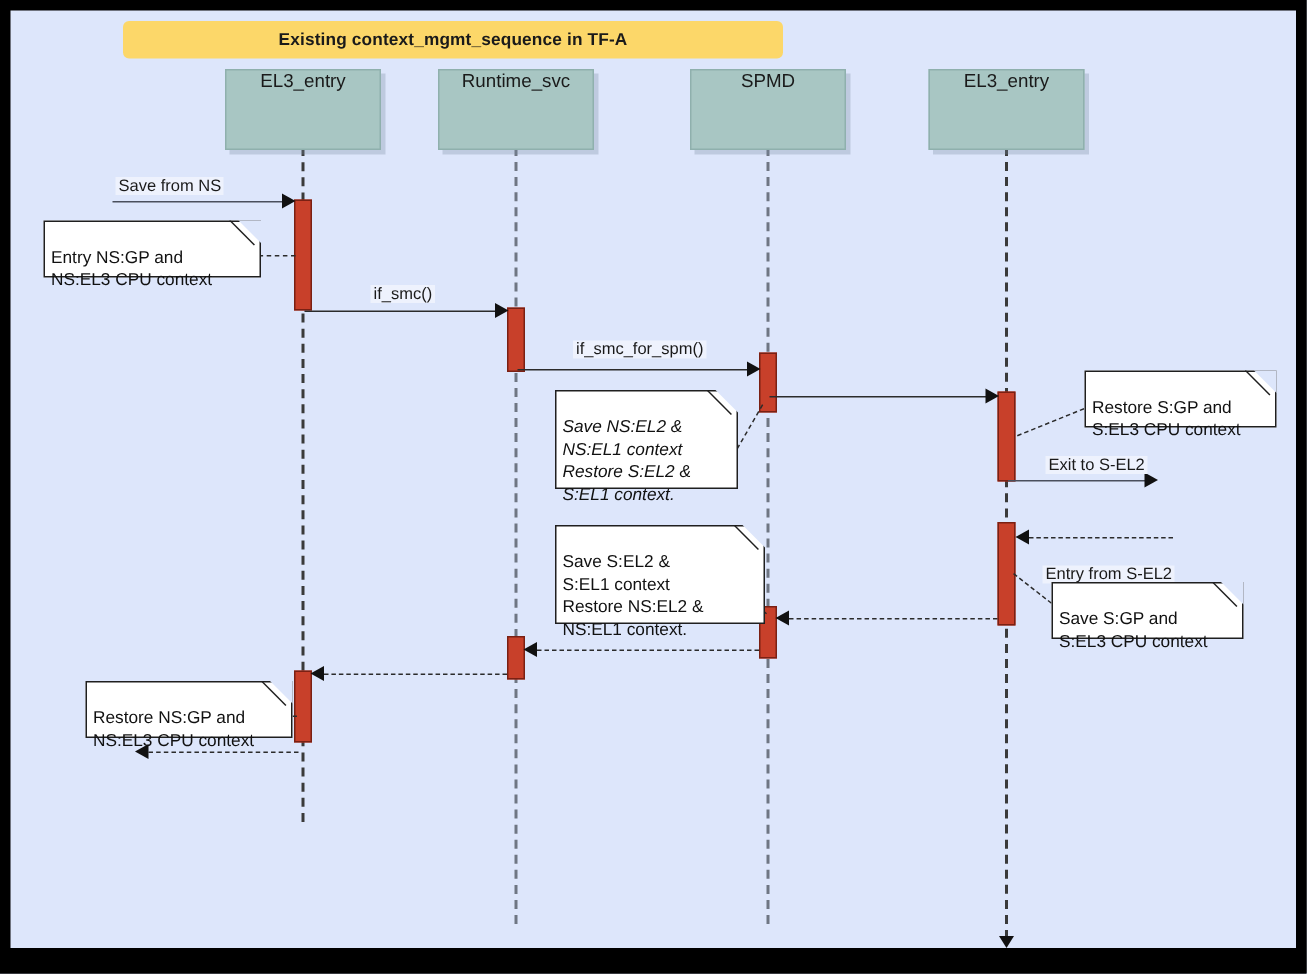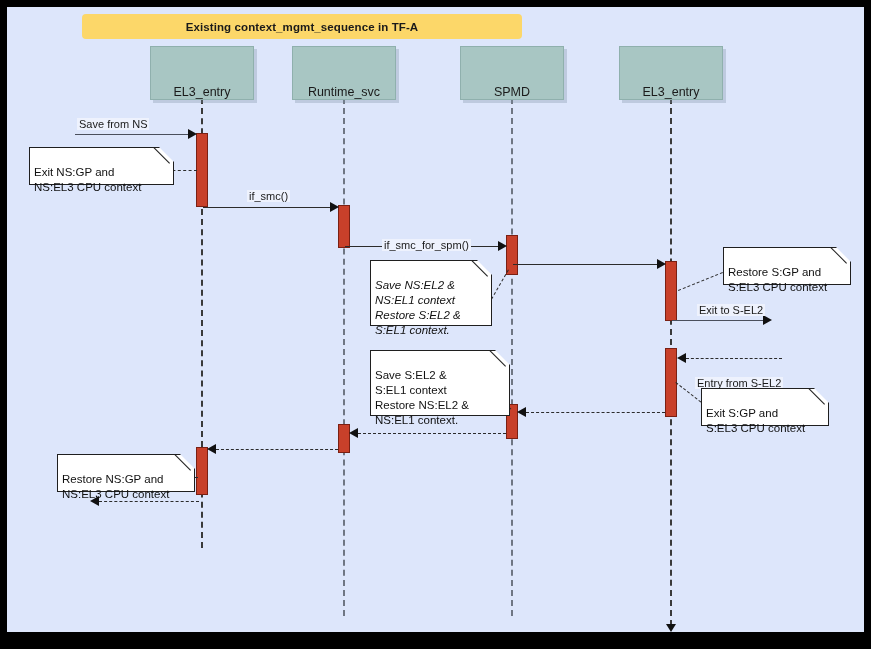--- a/index.html
+++ b/index.html
@@ -42,21 +42,21 @@
   }
   
   .participant {
     position: absolute;
     width: 102px;
     height: 52px;
     background: #a8c6c3;
     border: 1px solid #8fb0ad;
     box-shadow: 3px 3px 0 rgba(120,140,160,0.30);
     display: flex;
-    align-items: flex-end;
+    align-items: flex-start;
     justify-content: center;
     font-size: 12.5px;
     color: #1a1a1a;
   }
   
   .lifeline {
     position: absolute;
     width: 0;
     border-left: 2px dashed #3a3a3a;
   }
@@ -193,21 +193,21 @@
   <div class="msg-line grey" style="left:68px; top:127px; width:116px;"></div>
   <div class="arrow-r" style="left:181px; top:122px;"></div>
   <div class="msg-label" style="left:70px; top:111px;">Save from NS</div>
 
   <div class="msg-line" style="left:196px; top:200px; width:131px;"></div>
   <div class="arrow-r" style="left:323px; top:195px;"></div>
   <div class="msg-label" style="left:240px; top:183px;">if_smc()</div>
 
   <div class="msg-line" style="left:338px; top:239px; width:157px;"></div>
   <div class="arrow-r" style="left:491px; top:234px;"></div>
-  <div class="msg-label" style="left:375px; top:232px;">if_smc_for_spm()</div>
+  <div class="msg-label" style="left:375px; top:220px;">if_smc_for_spm()</div>
 
   <div class="msg-line" style="left:506px; top:257px; width:148px;"></div>
   <div class="arrow-r" style="left:650px; top:252px;"></div>
 
   <div class="msg-line grey" style="left:665px; top:313px; width:95px;"></div>
   <div class="arrow-r" style="left:756px; top:308px;"></div>
   <div class="msg-label" style="left:690px; top:297px;">Exit to S-EL2</div>
 
   <div class="msg-line ret" style="left:679px; top:351px; width:96px;"></div>
   <div class="arrow-l" style="left:670px; top:346px;"></div>
@@ -220,21 +220,21 @@
   <div class="arrow-l" style="left:342px; top:421px;"></div>
 
   <div class="msg-line ret" style="left:209px; top:442px; width:122px;"></div>
   <div class="arrow-l" style="left:200px; top:437px;"></div>
 
   <div class="msg-line ret" style="left:92px; top:494px; width:100px;"></div>
   <div class="arrow-l" style="left:83px; top:489px;"></div>
 
   <div class="note-link" style="left:160px; top:163px; width:30px;"></div>
   <div class="note" style="left:22px; top:140px; width:145px; height:38px;">
-    <span>Exit NS:GP and
+    <span>Entry NS:GP and
 NS:EL3 CPU context</span>
     <span class="note-fold"></span>
     <span class="note-fold-line"></span>
   </div>
 
   <div class="note-link" style="left:484px; top:292px; width:34px; transform:rotate(-60deg);"></div>
   <div class="note" style="left:363px; top:253px; width:122px; height:66px;font-style:italic;">
     <span>Save NS:EL2 &amp;
 NS:EL1 context
 Restore S:EL2 &amp;
@@ -256,21 +256,21 @@
     <span>Save S:EL2 &amp;
 S:EL1 context
 Restore NS:EL2 &amp;
 NS:EL1 context.</span>
     <span class="note-fold"></span>
     <span class="note-fold-line"></span>
   </div>
 
   <div class="note-link" style="left:669px; top:375px; width:37px; transform:rotate(38deg);"></div>
   <div class="note" style="left:694px; top:381px; width:128px; height:38px;">
-    <span>Exit S:GP and
+    <span>Save S:GP and
 S:EL3 CPU context</span>
     <span class="note-fold"></span>
     <span class="note-fold-line"></span>
   </div>
 
   <div class="note-link" style="left:165px; top:470px; width:26px;"></div>
   <div class="note" style="left:33px; top:447px; width:138px; height:38px;margin-left:17px;">
     <span>Restore NS:GP and
 NS:EL3 CPU context</span>
     <span class="note-fold"></span>

